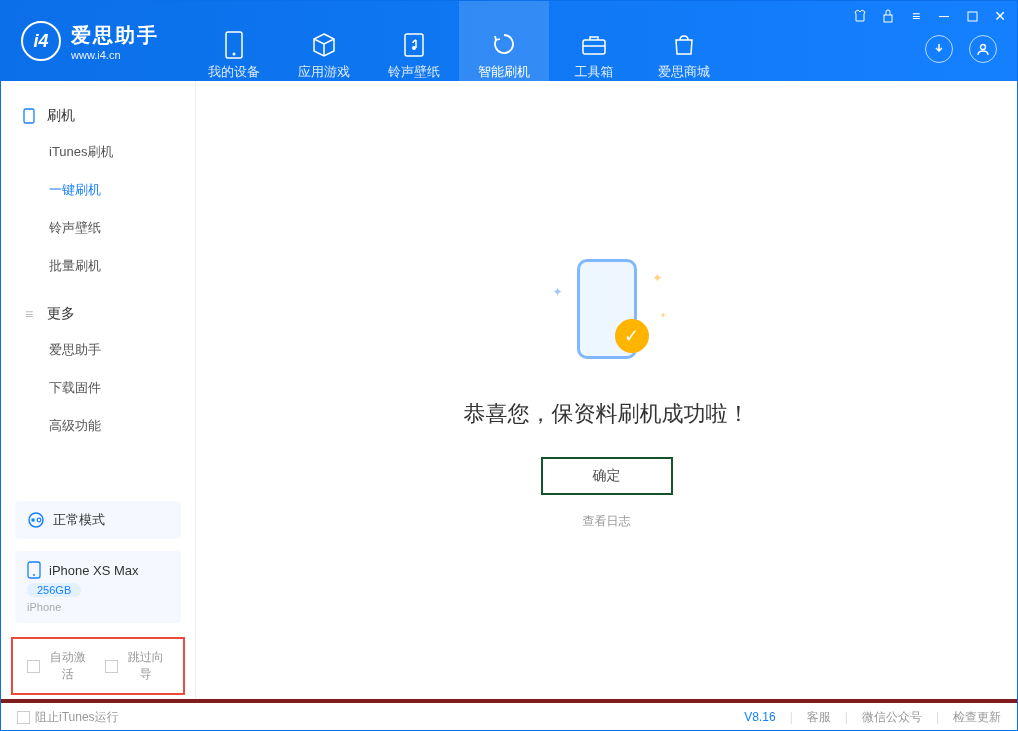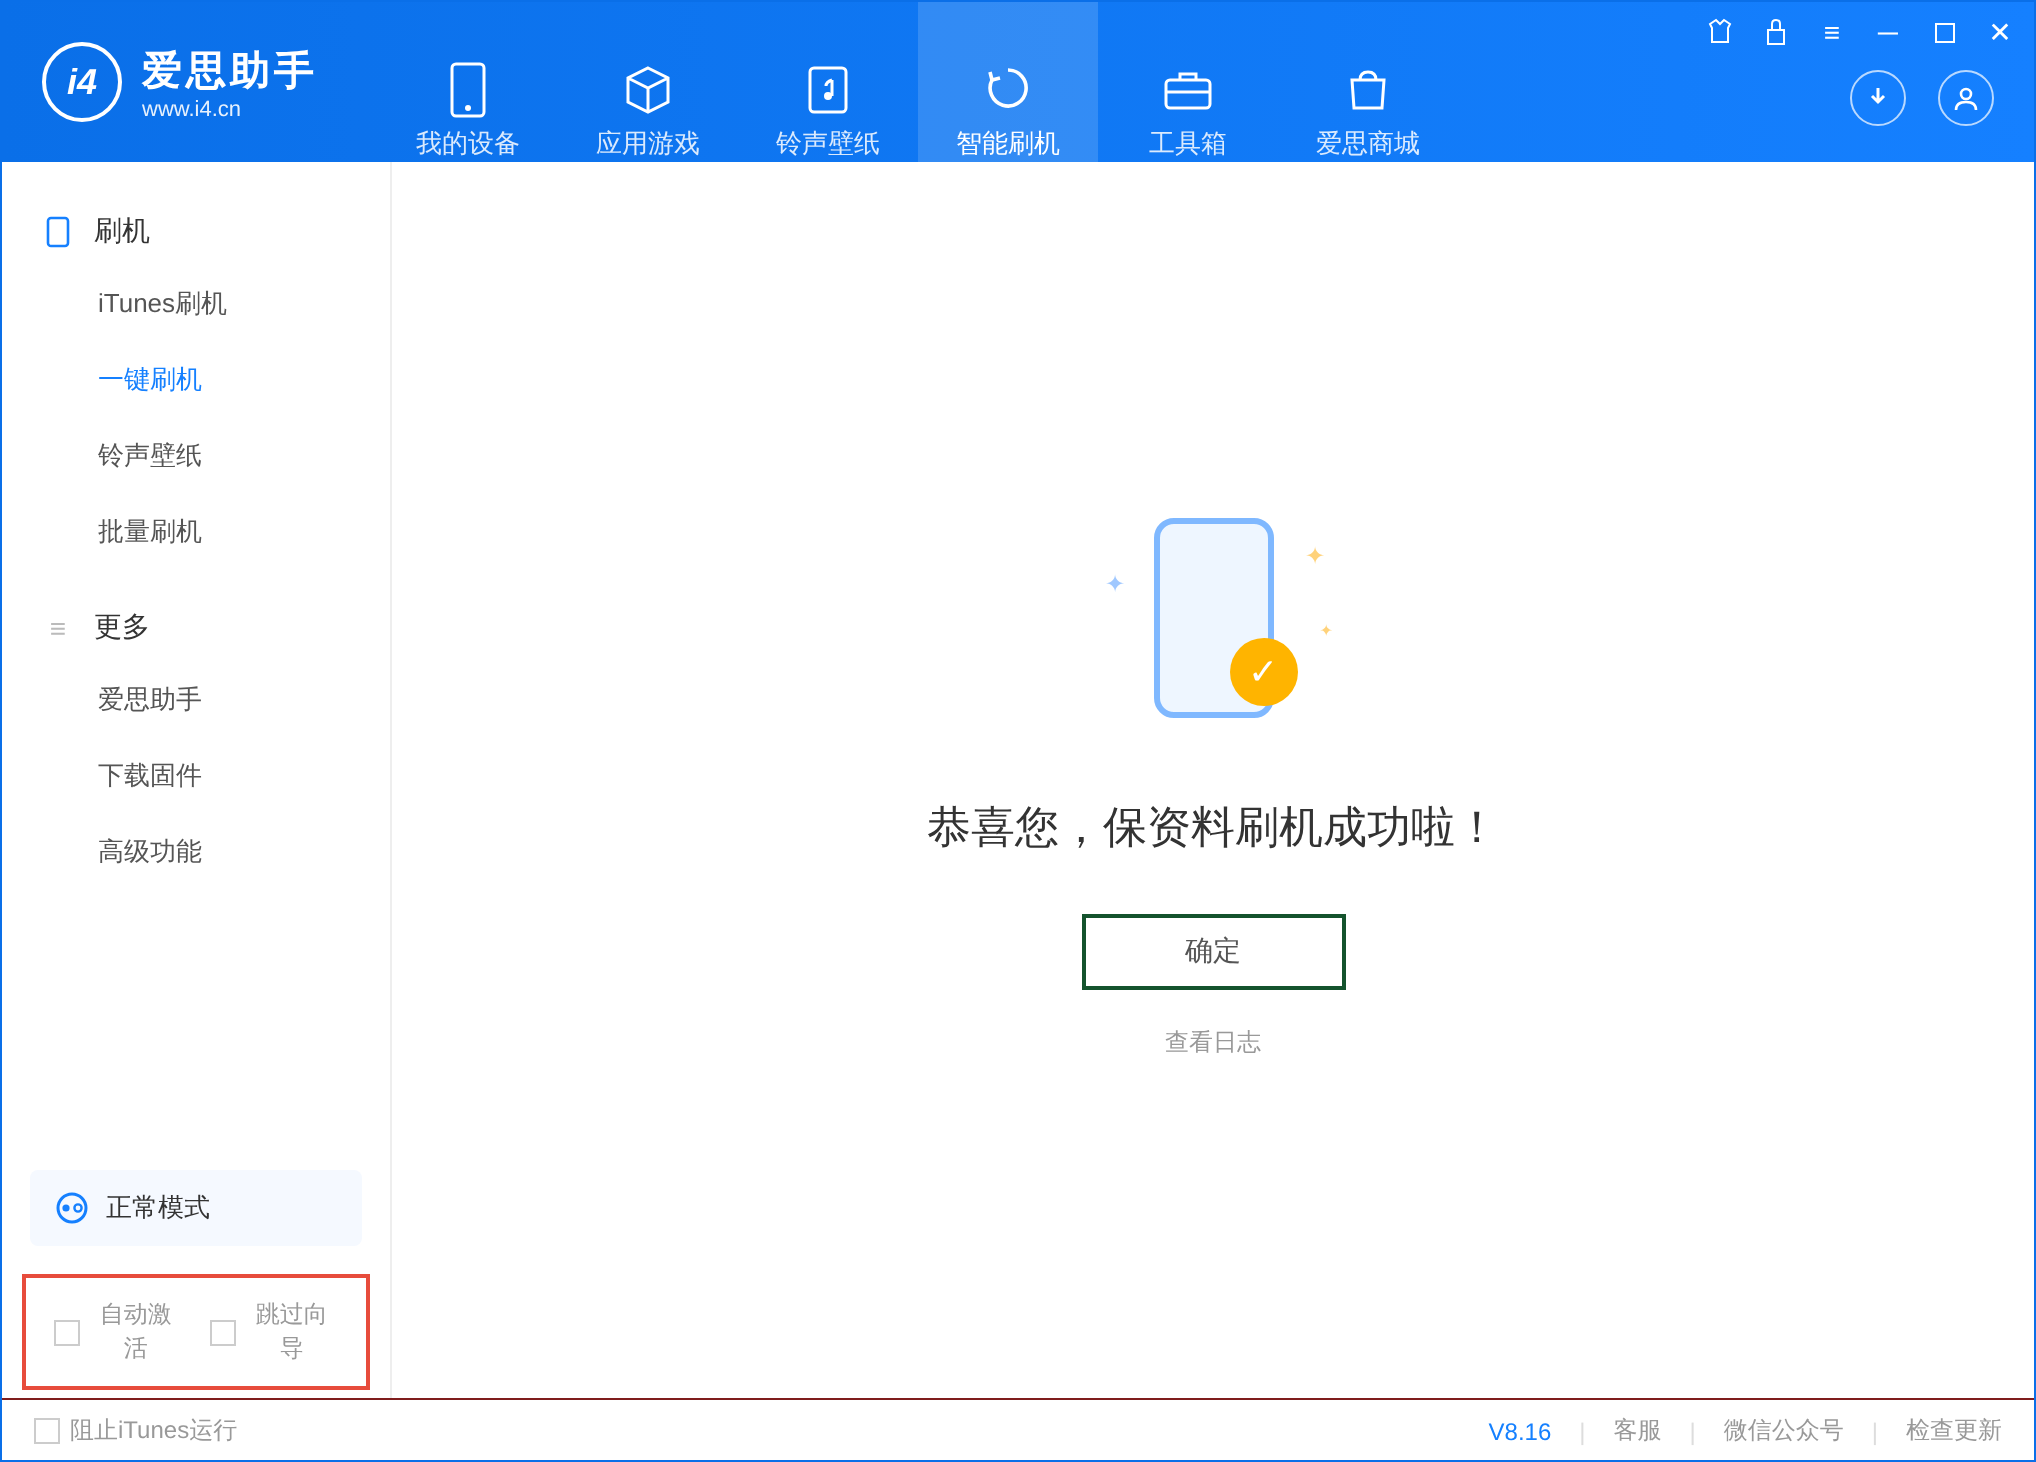--- a/index.html
+++ b/index.html
@@ -39,21 +39,21 @@
 .success-illustration { width: 120px; height: 120px; position: relative; margin-bottom: 28px; }
 .phone-shape { width: 60px; height: 100px; border: 3px solid #7fb8ff; border-radius: 10px; position: absolute; left: 30px; top: 8px; background: #eef6ff; }
 .check-badge { width: 34px; height: 34px; background: #ffb400; border-radius: 50%; position: absolute; right: 18px; bottom: 18px; display: flex; align-items: center; justify-content: center; color: #fff; font-size: 18px; }
 .sparkle { position: absolute; color: #ffd27a; font-size: 12px; }
 .sparkle.s1 { left: 6px; top: 34px; color: #a0c8ff; }
 .sparkle.s2 { right: 4px; top: 20px; }
 .sparkle.s3 { right: 0px; top: 60px; font-size: 8px; }
 .success-text { font-size: 22px; color: #333; margin-bottom: 28px; text-align: center; }
 .ok-btn { border: 2px solid #14532d; background: #fff; padding: 8px 50px; font-size: 14px; color: #555; cursor: pointer; margin-bottom: 18px; }
 .log-link { font-size: 12px; color: #999; cursor: pointer; }
-.footer { height: 32px; border-top: 1px solid #7f1d1d; display: flex; padding: 0 16px; font-size: 12px; color: #999; }
+.footer { height: 32px; border-top: 4px solid #7f1d1d; display: flex; padding: 0 16px; font-size: 12px; color: #999; }
 .footer-left { display: flex; align-items: center; }
 .footer-right { margin-left: auto; display: flex; align-items: center; gap: 14px; }
 .footer-sep { color: #ddd; }
 .footer-link { cursor: pointer; }
 svg { display: block; }
 </style>
 </head>
 <body>
 
 <div class="header">
@@ -184,20 +184,31 @@
     <div class="device-box">
       <div class="mode-row">
         <svg width="18" height="18" viewBox="0 0 18 18" style="margin-right:8px">
             <circle cx="9" cy="9" r="7" fill="none" stroke="#1580ff" stroke-width="1.5"></circle>
             <circle cx="6" cy="9" r="1.8" fill="#1580ff"></circle>
             <circle cx="12" cy="9" r="1.8" fill="none" stroke="#1580ff" stroke-width="1.2"></circle>
           </svg>
         <span>正常模式</span>
       </div>
     </div>
+    <div class="device-box2">
+      <div class="device-name">
+        <svg width="14" height="18" viewBox="0 0 14 18" style="margin-right:8px">
+            <rect x="1" y="1" width="12" height="16" rx="2" fill="none" stroke="#1580ff" stroke-width="1.3"></rect>
+            <circle cx="7" cy="14" r="1" fill="#1580ff"></circle>
+          </svg>
+        <span>iPhone XS Max</span>
+      </div>
+      <span class="storage-badge">256GB</span>
+      <div class="device-sub">iPhone</div>
+    </div>
 
     <div class="checkbox-row">
       <div class="cb-item">
         <span class="cb-box"></span>
         <span>自动激活</span>
       </div>
       <div class="cb-item">
         <span class="cb-box"></span>
         <span>跳过向导</span>
       </div>

